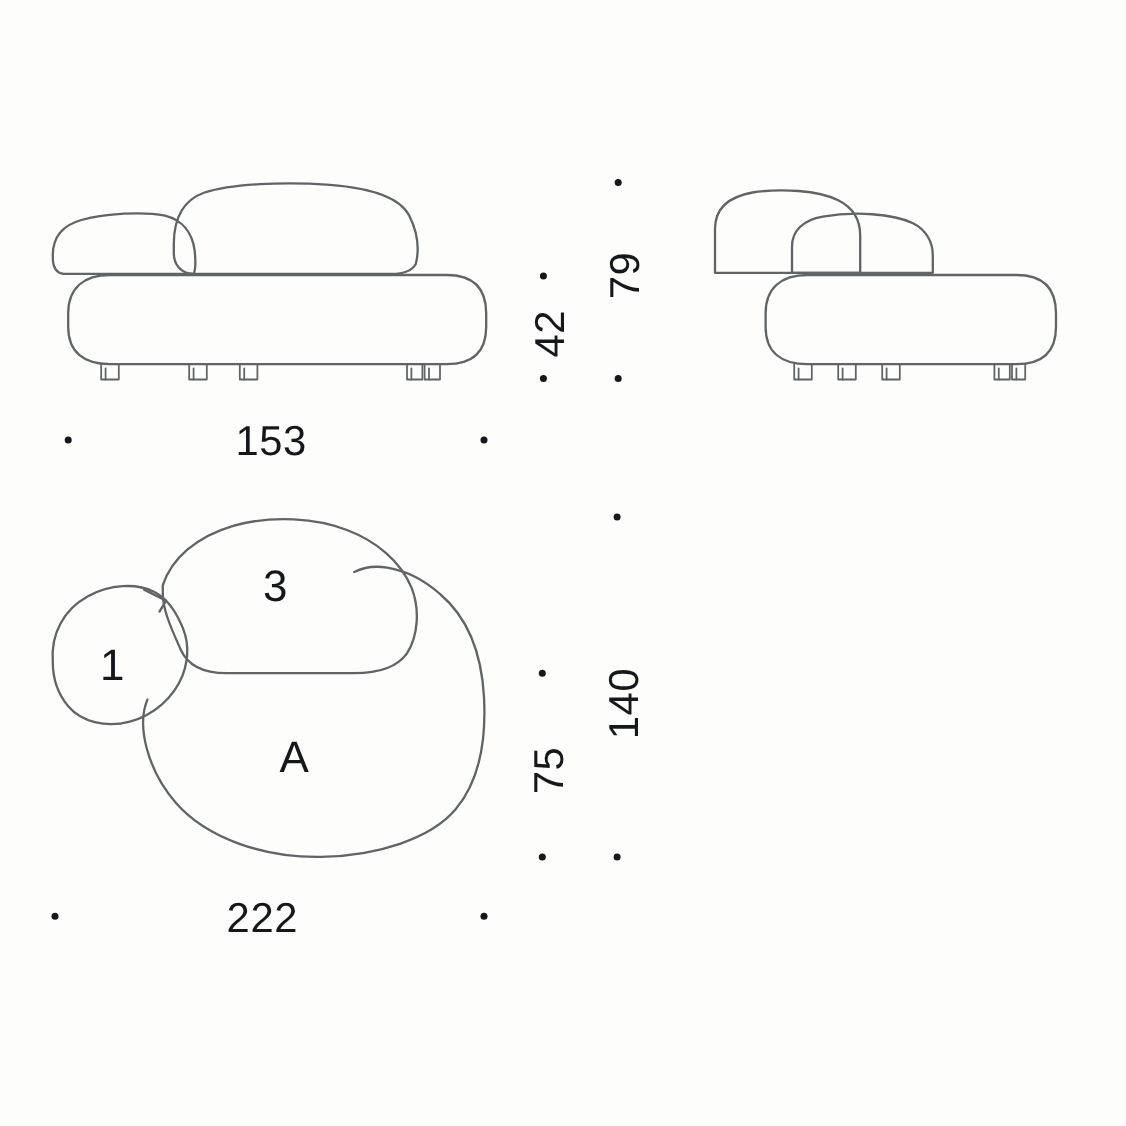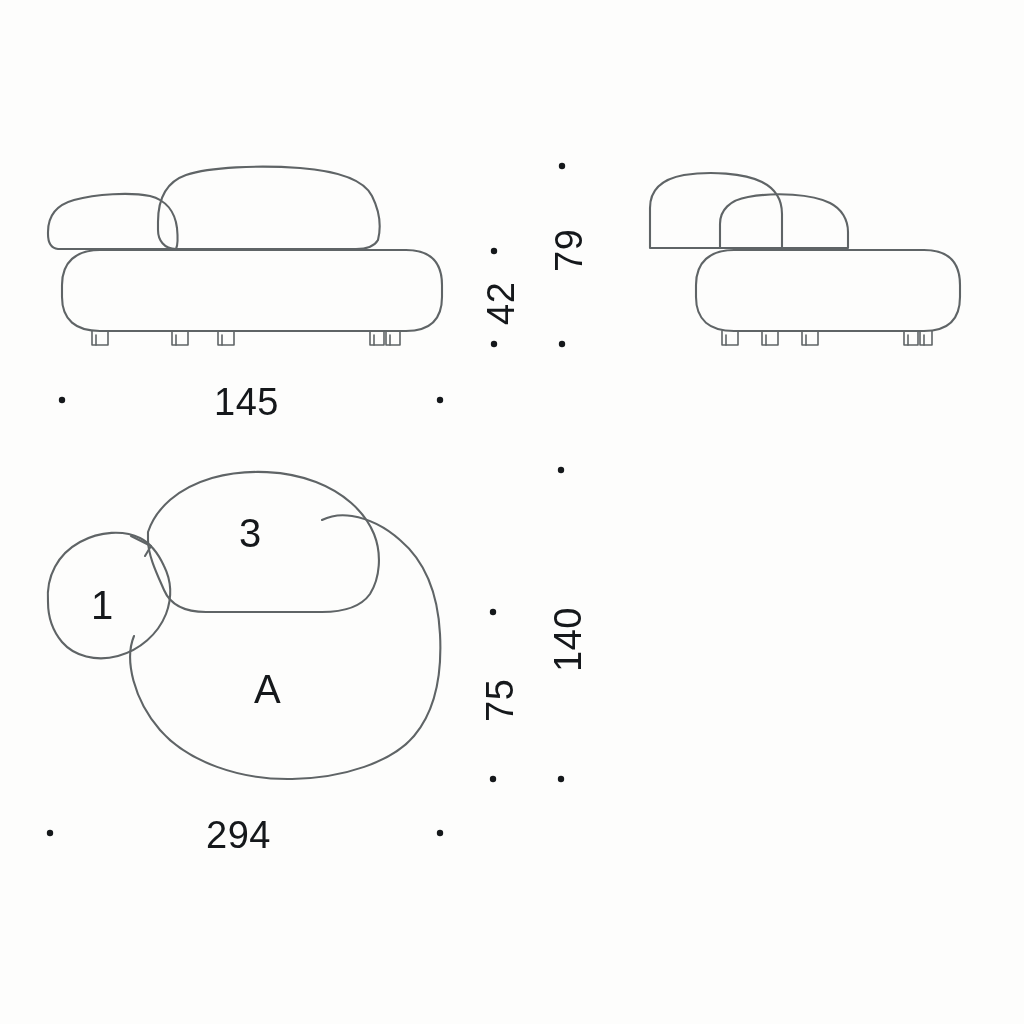--- a/index.html
+++ b/index.html
@@ -200,31 +200,31 @@
       <circle cx="493" cy="779" r="3.2"></circle>
 
       <circle cx="561" cy="470" r="3.2"></circle>
       <circle cx="561" cy="779" r="3.2"></circle>
 
       <circle cx="50" cy="833" r="3.2"></circle>
       <circle cx="440" cy="833" r="3.2"></circle>
     </g>
   </svg>
 
-  <div class="dim-label" style="left:214px; top:383px;">145</div>
+  <div class="dim-label" style="left:214px; top:383px;">153</div>
 
   <div class="dim-label vert" style="left:482px; top:325px;">42</div>
 
   <div class="dim-label vert" style="left:550px; top:272px;">79</div>
 
   <div class="dim-label vert" style="left:481px; top:722px;">75</div>
 
   <div class="dim-label vert" style="left:549px; top:672px;">140</div>
 
-  <div class="dim-label" style="left:206px; top:816px;">294</div>
+  <div class="dim-label" style="left:206px; top:816px;">222</div>
 
   <div class="zone-label" style="left:91px; top:585px;">1</div>
 
   <div class="zone-label" style="left:239px; top:513px;">3</div>
 
   <div class="zone-label" style="left:254px; top:669px;">A</div>
 
 </div>
 
 </body></html>

